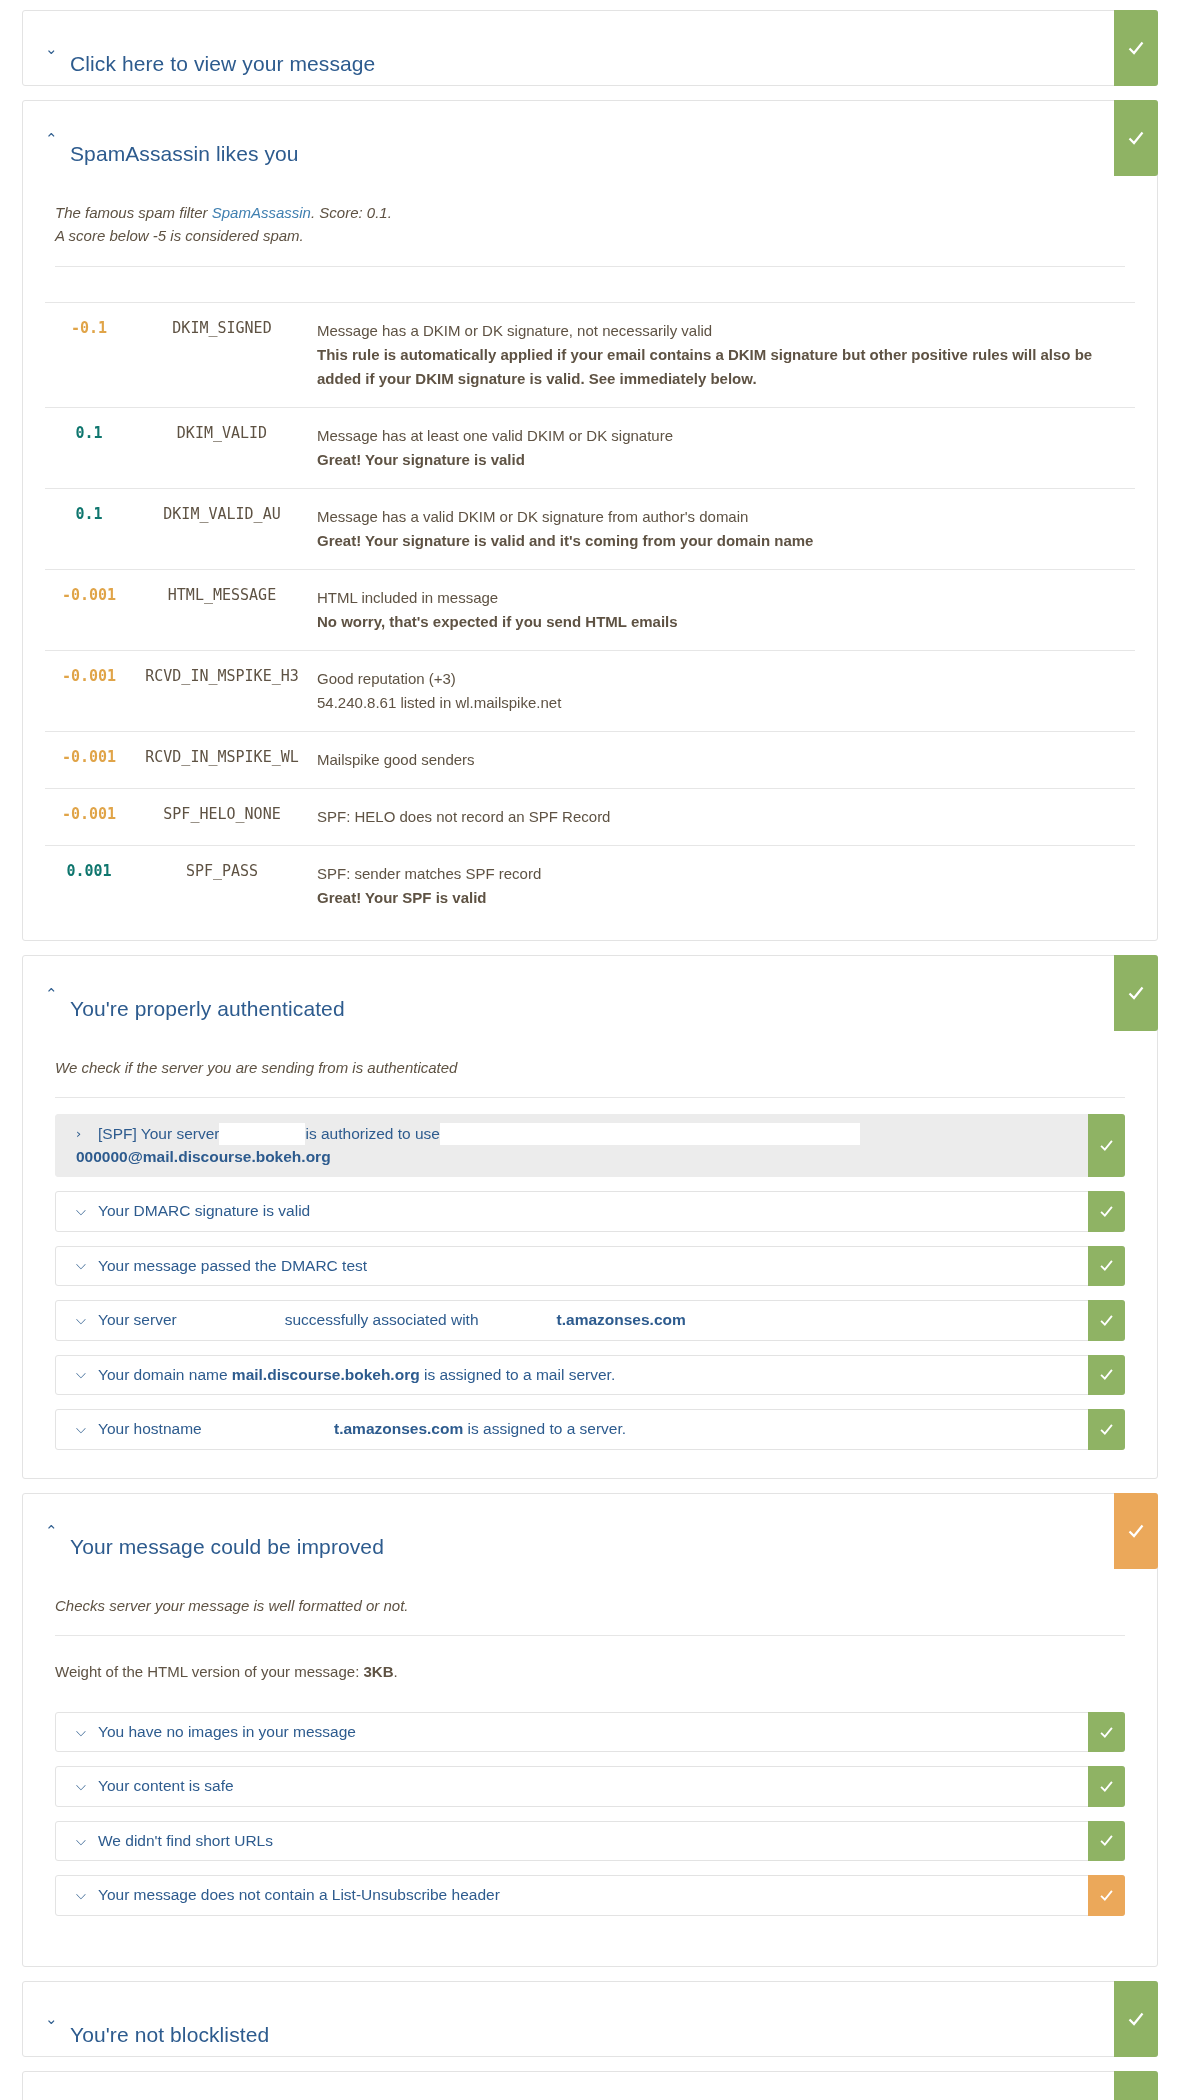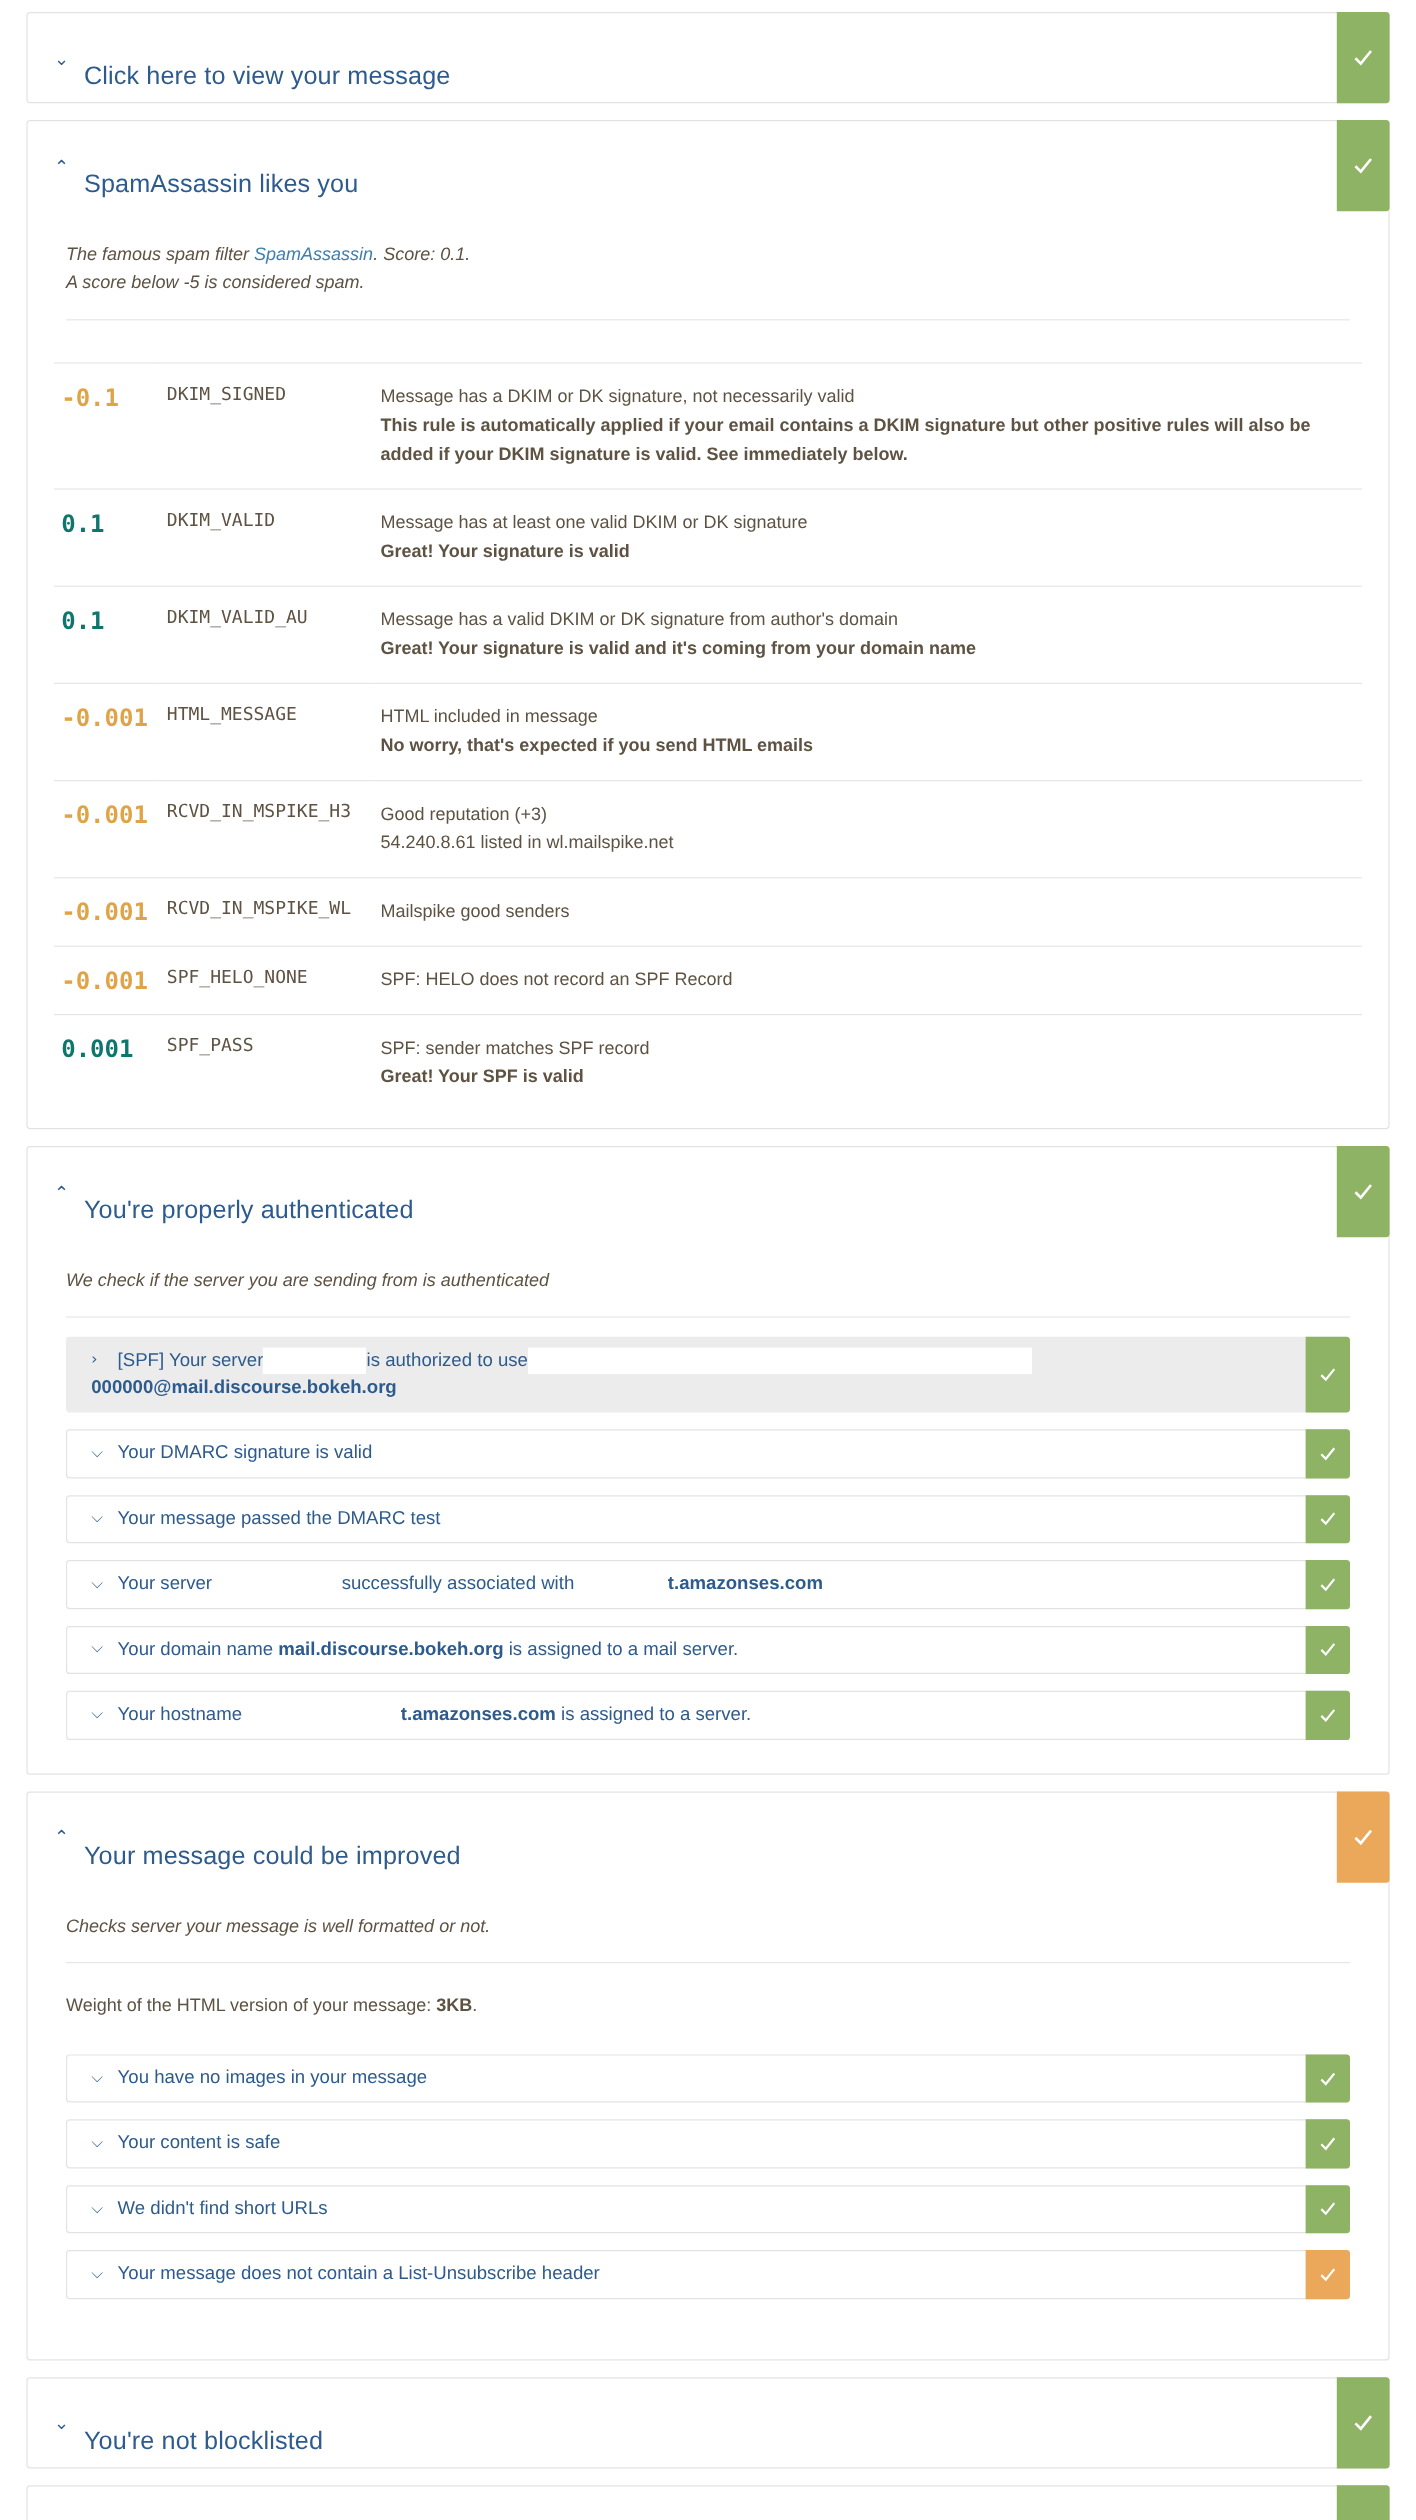--- a/index.html
+++ b/index.html
@@ -81,30 +81,30 @@
   .panel-note .link { color: #3f7fb0; }
 
   .divider { border-top: 1px solid #e6e6e6; margin: 0 10px; }
 
   
   table.sa { width: 100%; border-collapse: collapse; margin: 0 0 0 0; }
   table.sa tr { border-top: 1px solid #e6e6e6; }
   table.sa tr:first-child { border-top: none; }
   table.sa td { padding: 16px 6px; vertical-align: top; }
   td.sa-score {
-    width: 88px; text-align: left; padding-right: 18px;
+    width: 88px; text-align: center; padding-right: 18px;
     font-family: "DejaVu Sans Mono", "Liberation Mono", monospace;
-    font-size: 20px; font-weight: bold; white-space: nowrap; margin-top: 16px;
+    font-size: 15px; font-weight: bold; white-space: nowrap; margin-top: 16px;
   }
   td.sa-score.neg { color: #e0a448; }
   td.sa-score.pos { color: #0f766e; }
   td.sa-rule {
     width: 178px;
     font-family: "DejaVu Sans Mono", "Liberation Mono", monospace;
-    font-size: 15px; color: #5e5243; white-space: nowrap;
+    font-size: 15px; color: #5e5243; white-space: nowrap; text-align: center;
   }
   td.sa-desc { color: #5e5243; font-size: 15px; line-height: 1.6; }
   td.sa-desc .d1 { display:block; }
   td.sa-desc .d2 { display:block; font-weight: bold; }
   td.sa-desc .d2.plain { font-weight: normal; }
   tr.sa-empty td { height: 36px; padding: 8px 6px; }
 
   
   .subcheck {
     display: flex;

